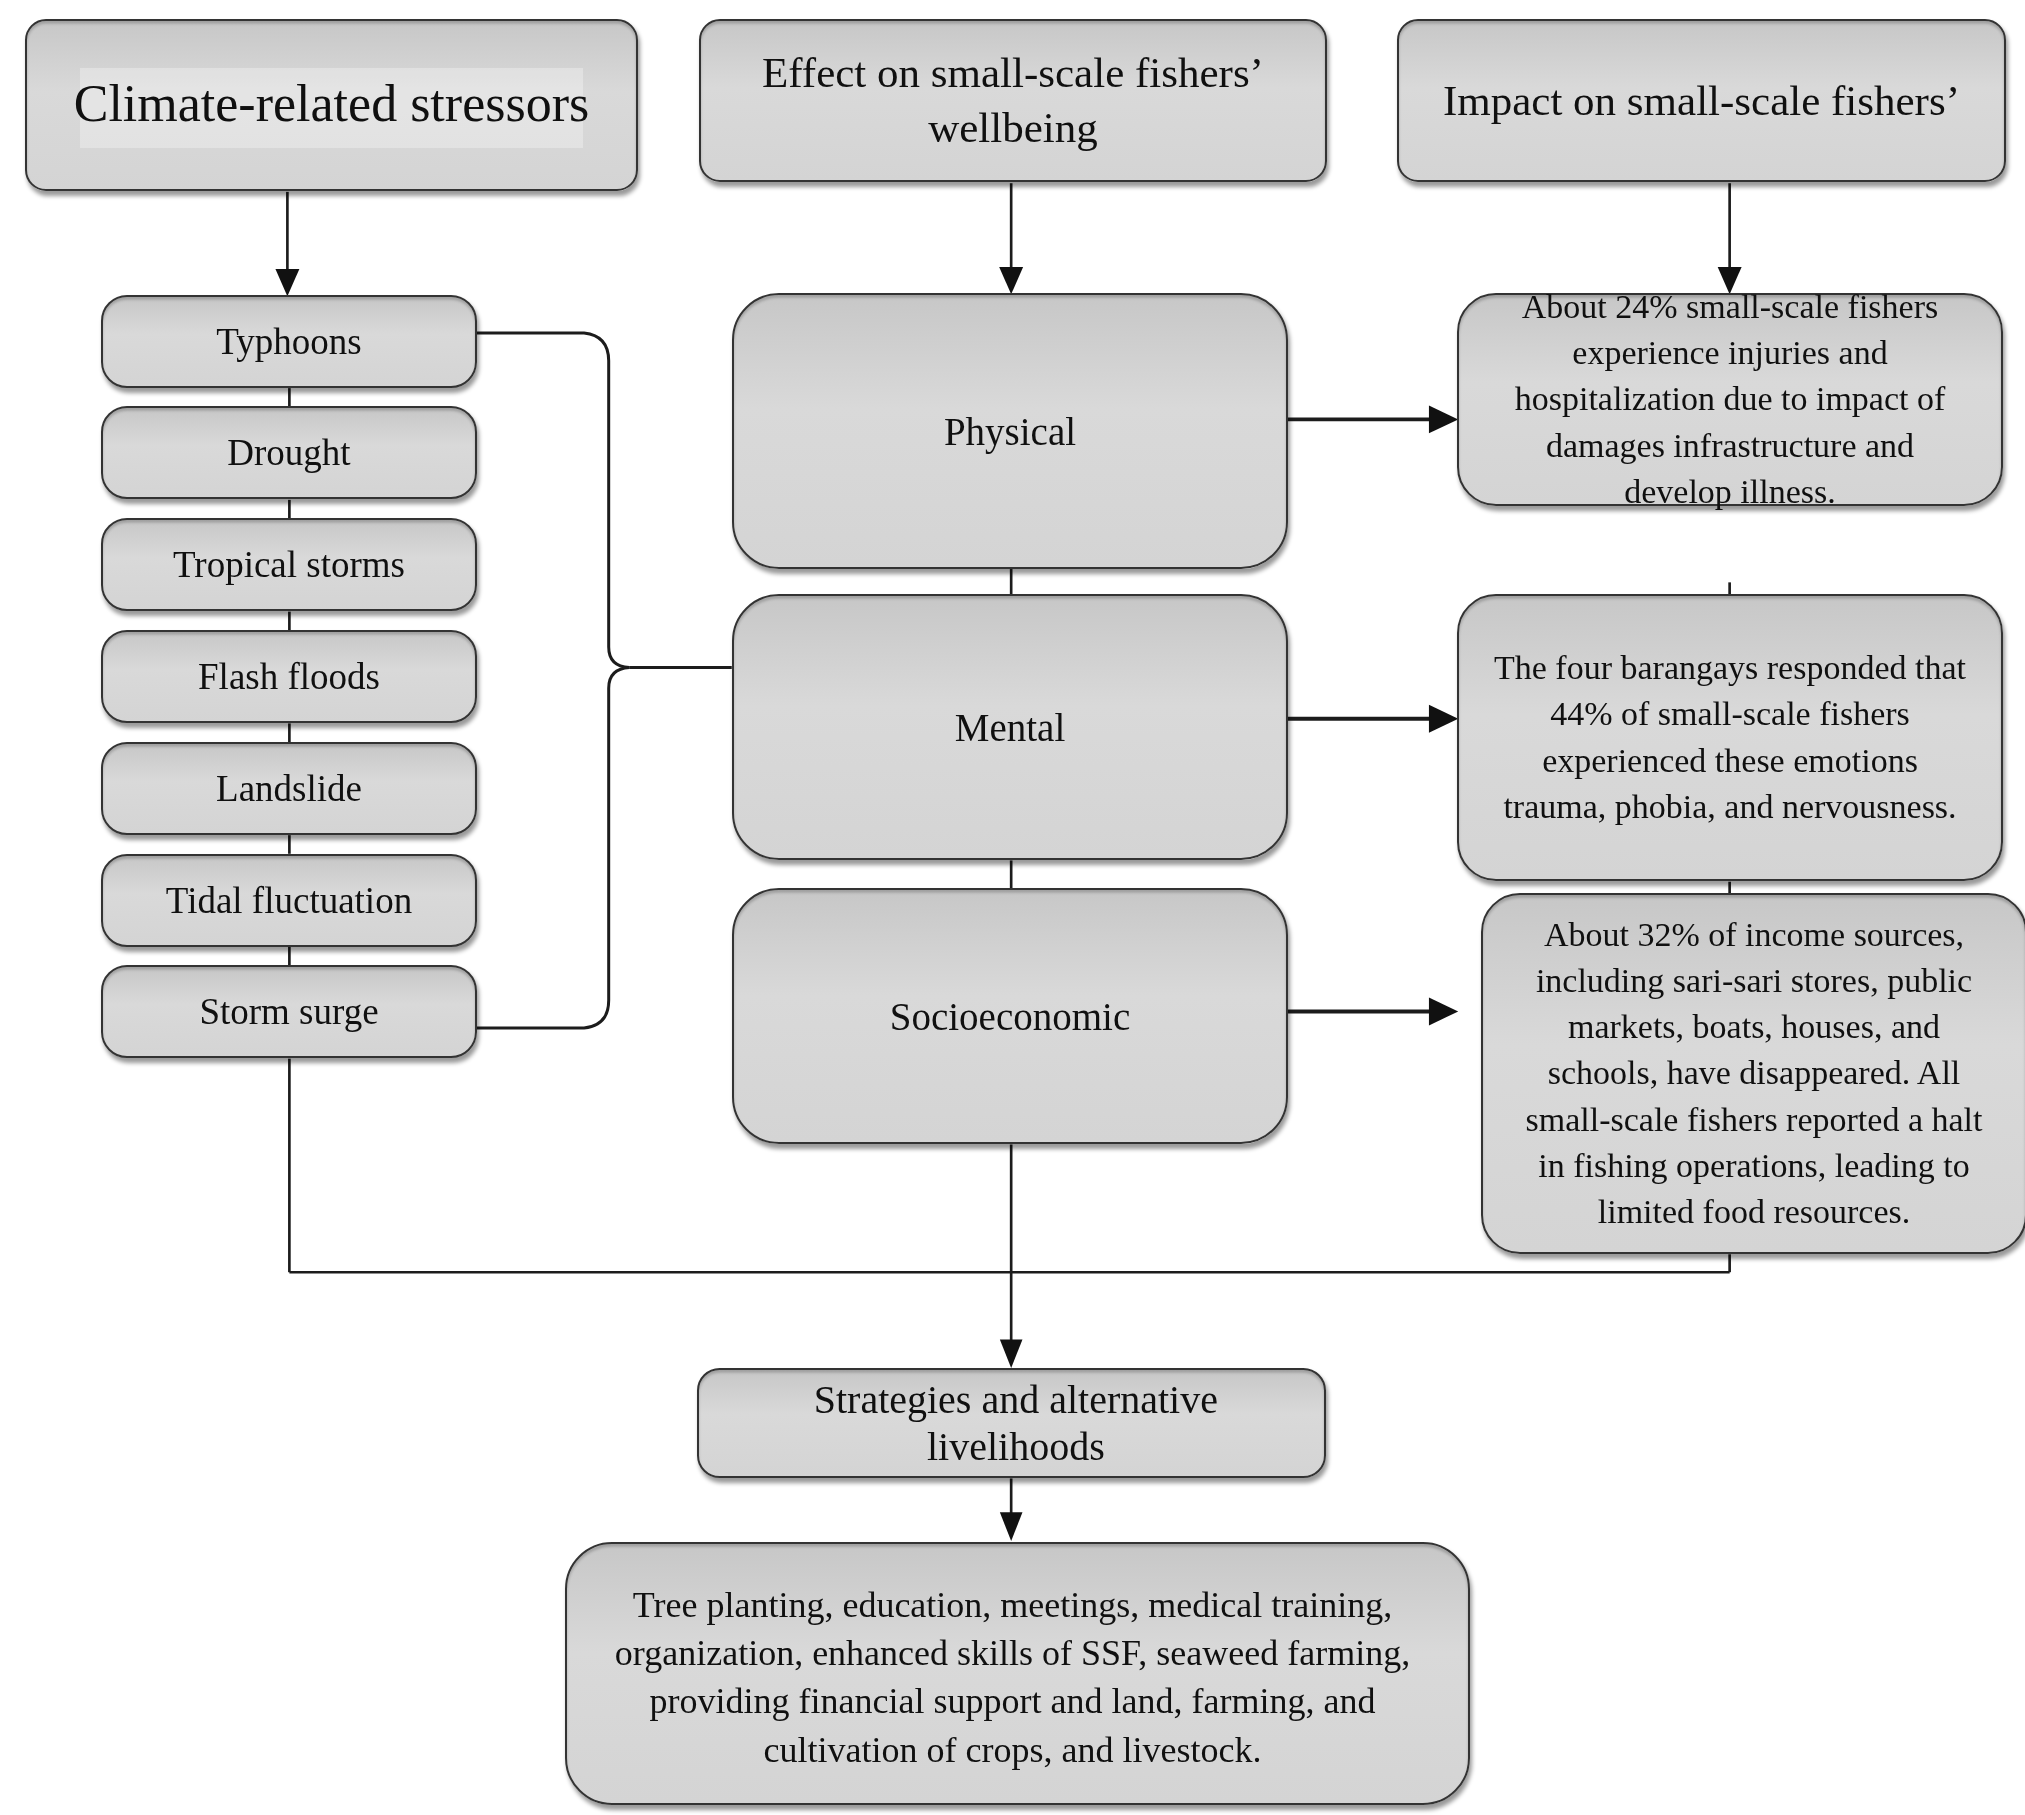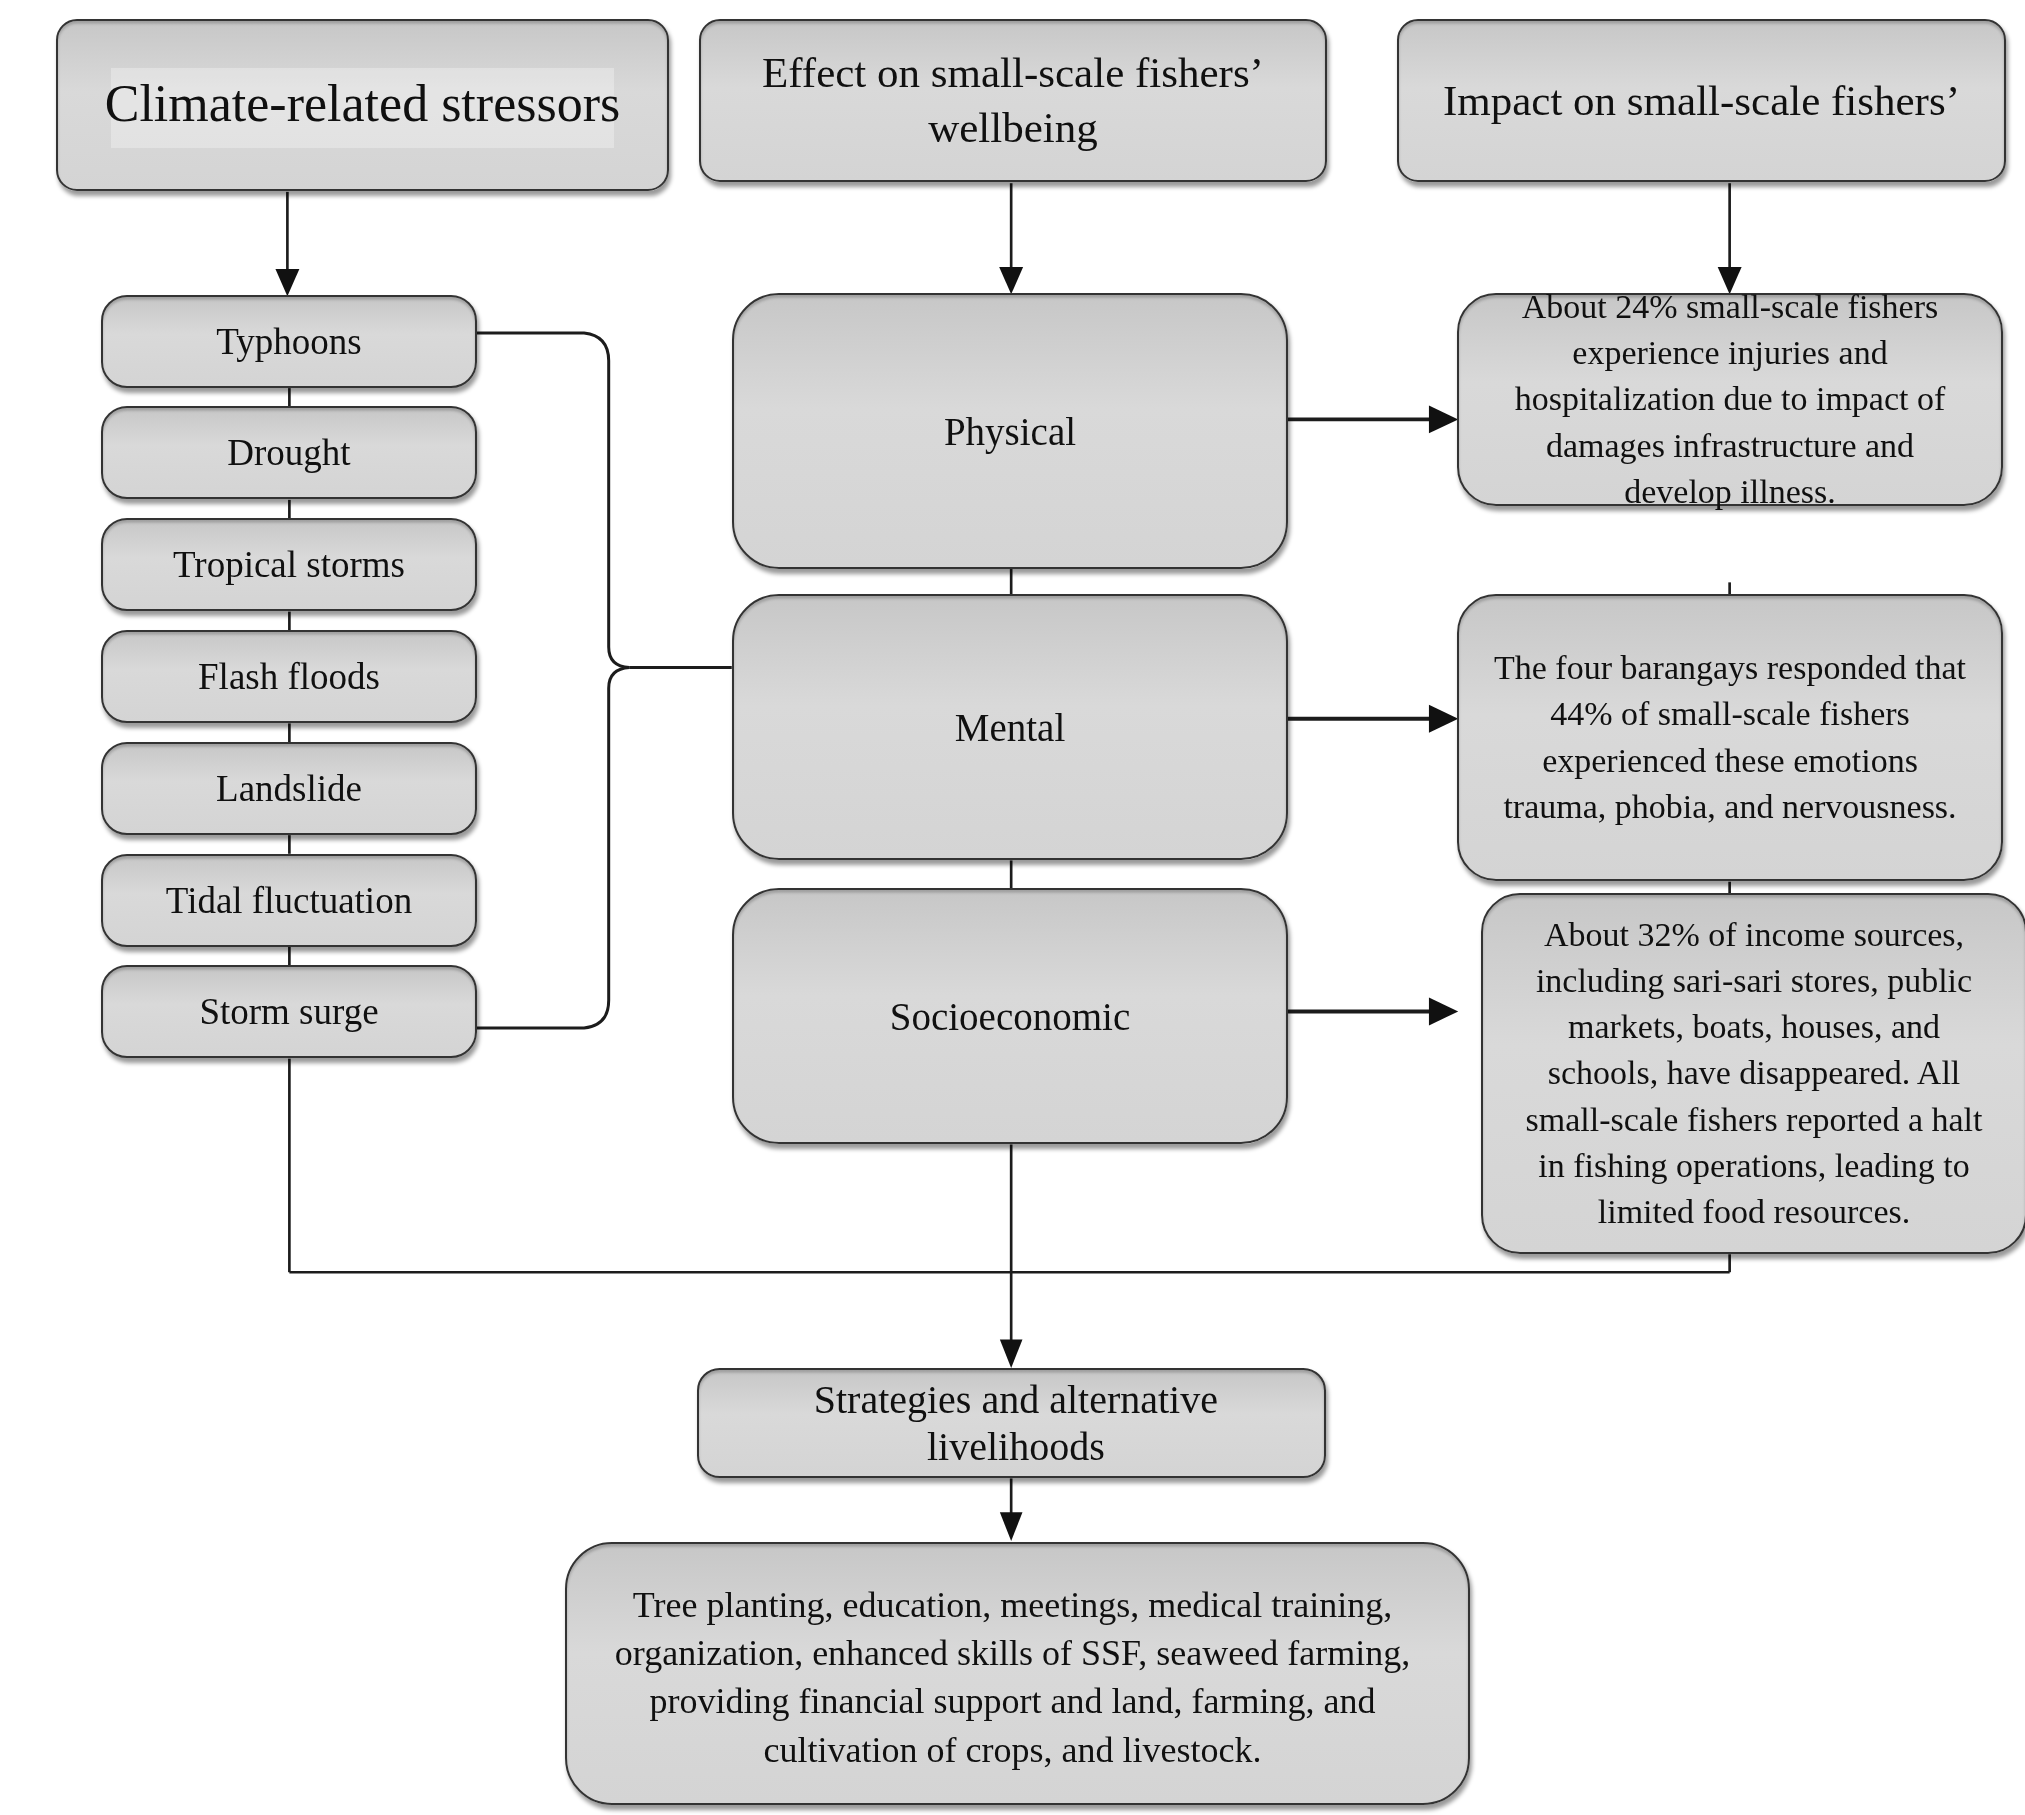--- a/index.html
+++ b/index.html
@@ -73,21 +73,21 @@
       <polygon points="1502,401 1538,401 1520,442"></polygon>
       <polygon points="2582,401 2618,401 2600,442"></polygon>
       <polygon points="2148,609 2148,651 2192,630"></polygon>
       <polygon points="2148,1059 2148,1101 2192,1080"></polygon>
       <polygon points="2148,1499 2148,1541 2192,1520"></polygon>
       <polygon points="1503,2013 1537,2013 1520,2056"></polygon>
       <polygon points="1503,2273 1537,2273 1520,2316"></polygon>
     </g>
   </svg>
 
-  <div class="node header big" style="left:25px;top:18.6px;width:613px;height:172px;margin-left:31px;">
+  <div class="node header big" style="left:25px;top:18.6px;width:613px;height:172px;">
     <div class="hl"></div>
     <span class="txt">Climate-related stressors</span>
   </div>
   <div class="node header" style="left:699px;top:18.6px;width:628px;height:163px;">
     <span class="txt">Effect on small-scale fishers’ wellbeing</span>
   </div>
   <div class="node header" style="left:1397px;top:18.6px;width:609px;height:163px;">
     <span class="txt">Impact on small-scale fishers’</span>
   </div>
 

